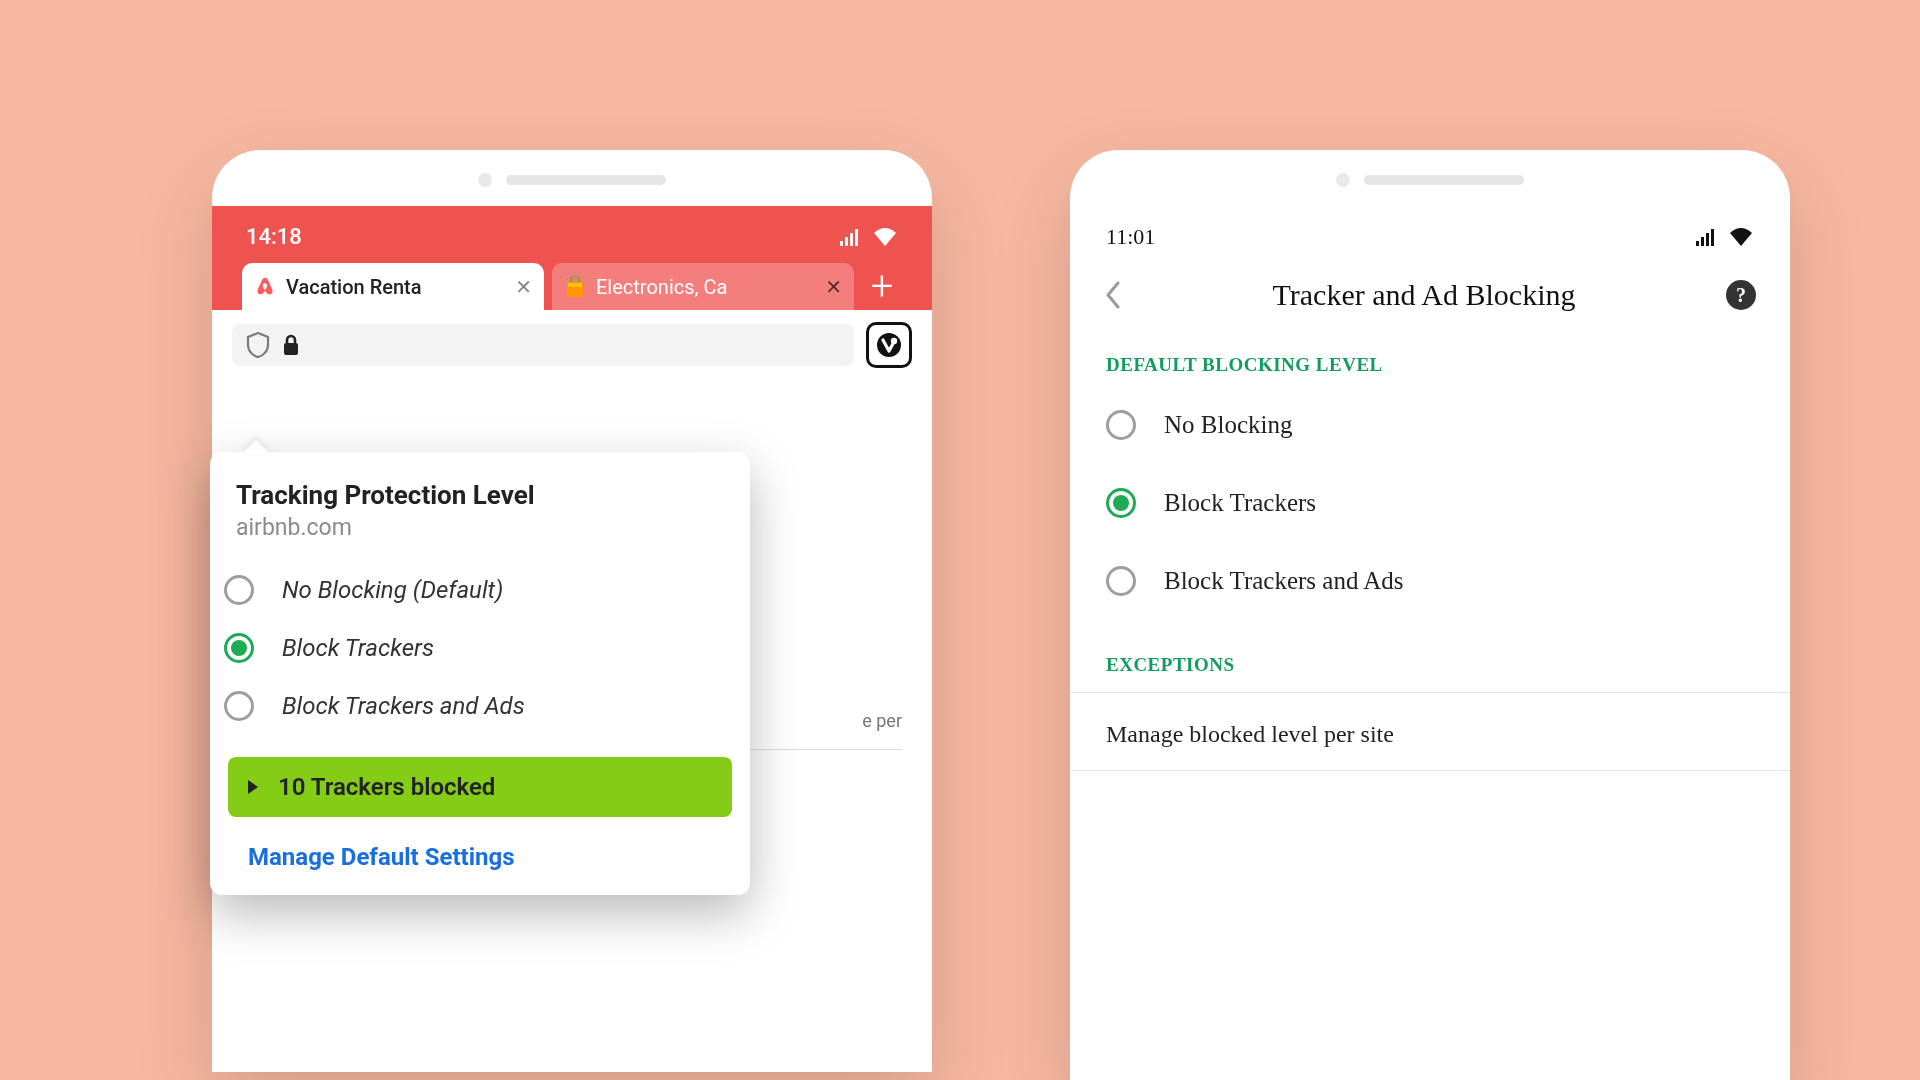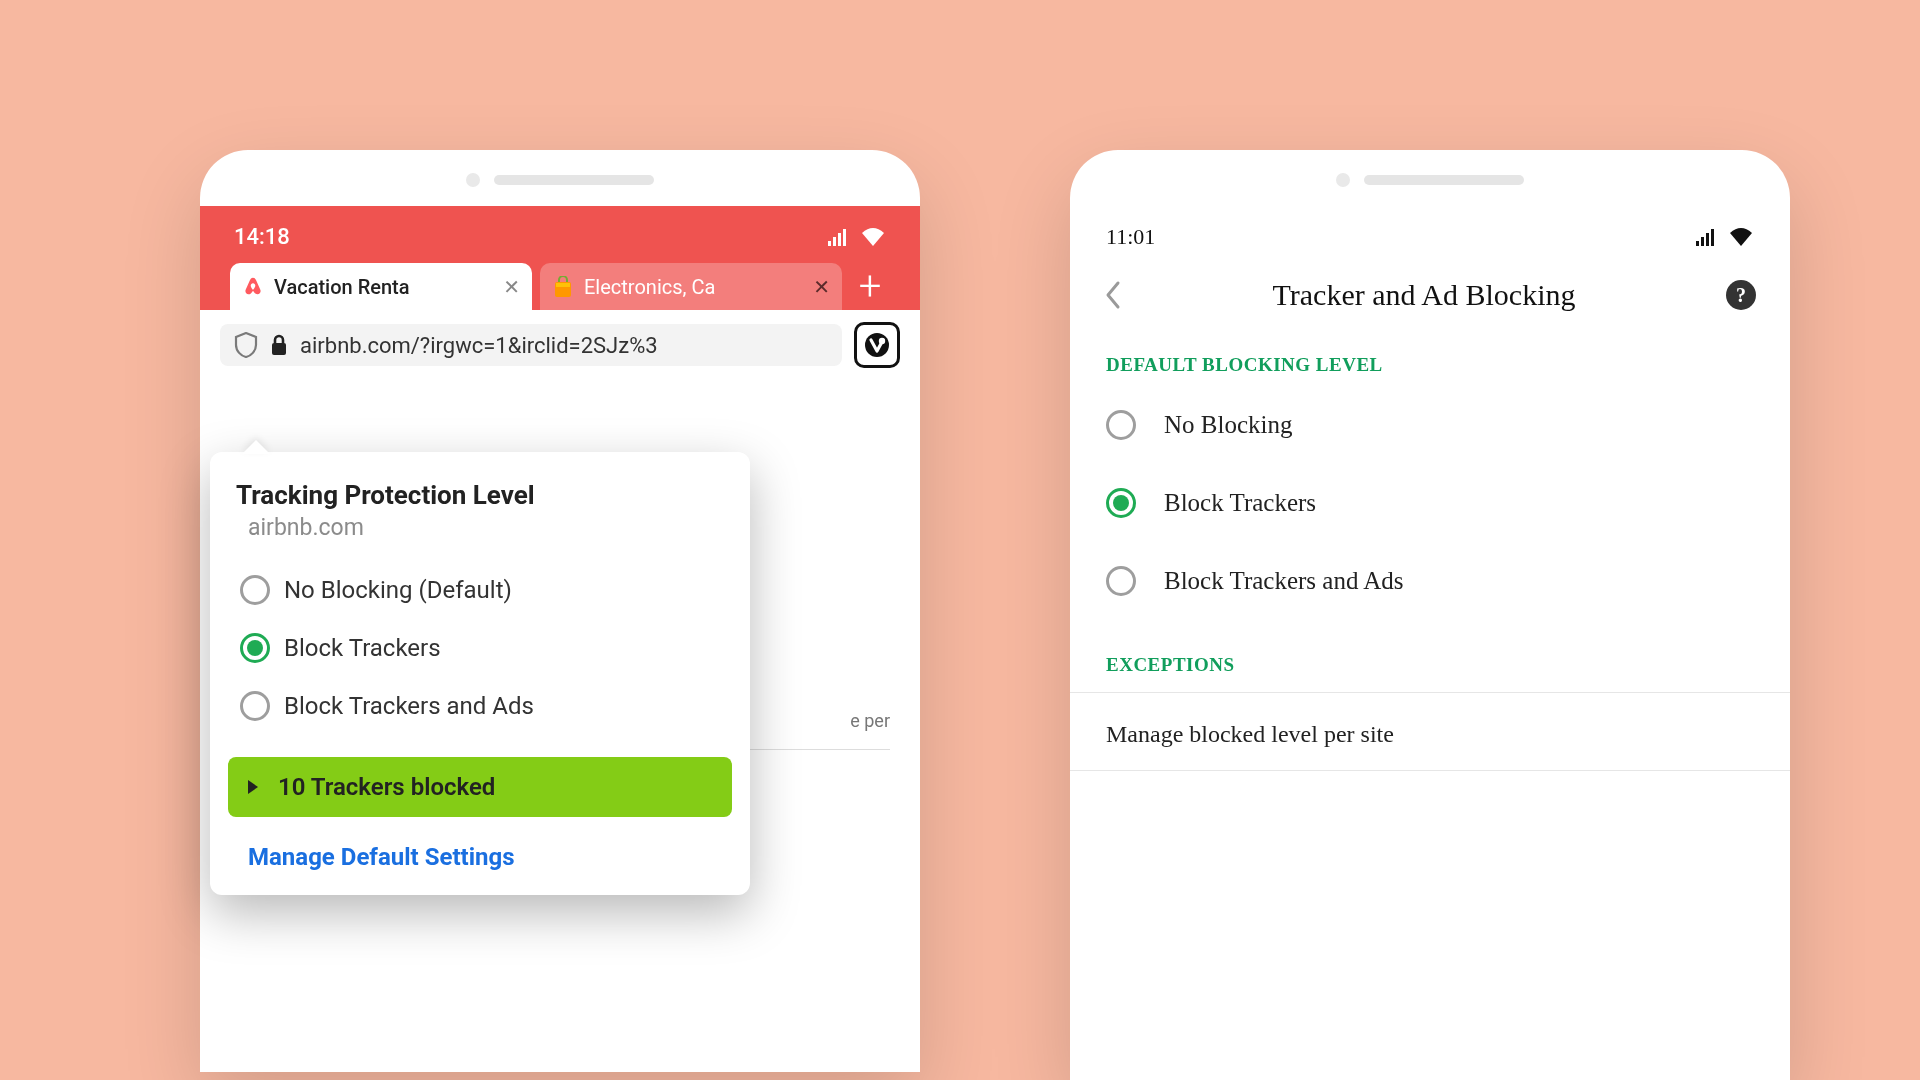--- a/index.html
+++ b/index.html
@@ -17,21 +17,21 @@
     background: #fff;
     border-radius: 48px 48px 0 0;
     box-shadow: 0 30px 80px rgba(0,0,0,0.15);
     overflow: hidden;
     padding-top: 18px;
   }
   .speaker-row { display:flex; align-items:center; justify-content:center; gap:14px; height:24px; margin-bottom:14px;}
   .camera-dot { width:14px; height:14px; border-radius:50%; background:#e9e9e9;}
   .speaker-bar { width:160px; height:10px; border-radius:6px; background:#e5e5e5;}
   
-  #phone-left { left: 200px; top: 150px; height: 922px;}
+  #phone-left { left: 212px; top: 150px; height: 922px;}
   .red-area { background:#ef5350; padding: 8px 30px 0 30px; }
   .status-row { display:flex; justify-content:space-between; align-items:center; color:#fff; font-size:22px; font-weight:500; padding:10px 4px 14px 4px;}
   .status-icons { display:flex; gap:10px; align-items:center;}
   .tab-row { display:flex; gap:8px; }
   .tab { display:flex; align-items:center; gap:10px; background:rgba(255,255,255,0.25); border-radius:10px 10px 0 0; padding:10px 12px; flex:1; min-width:0; color:#fff; font-size:20px; cursor:pointer;}
   .tab.active { background:#fff; color:#222; font-weight:500;}
   .tab .tab-title { white-space:nowrap; overflow:hidden; text-overflow:clip; flex:1;}
   .tab .close-x { font-size:20px; color:#888; }
   .tab.inactive .close-x { color:#5b2b2b; }
   .favicon { width:22px; height:22px; display:flex; align-items:center; justify-content:center;}
@@ -45,22 +45,22 @@
     position:absolute; left:210px; top:452px; width:540px;
     background:#fff; border-radius:12px; box-shadow:0 18px 50px rgba(0,0,0,0.28);
     padding:28px 0 24px 0; z-index:10;
   }
   .popup::before{
     content:""; position:absolute; top:-12px; left:32px;
     border-left:14px solid transparent; border-right:14px solid transparent; border-bottom:14px solid #fff;
     filter: drop-shadow(0 -3px 3px rgba(0,0,0,0.08));
   }
   .popup h2 { font-size:26px; font-weight:700; color:#222; padding:0 26px 4px 26px;}
-  .popup .domain { font-size:23px; color:#8b8b8b; padding:0 32px 20px 26px;margin-left:12px;}
-  .radio-row { display:flex; align-items:center; gap:14px; padding:14px 30px; font-size:24px; color:#333; cursor:pointer;}
+  .popup .domain { font-size:23px; color:#8b8b8b; padding:0 32px 20px 26px;}
+  .radio-row { display:flex; align-items:center; gap:28px; padding:14px 14px; font-size:24px; color:#333; cursor:pointer;font-style:italic;}
   .radio { width:30px; height:30px; border:3px solid #9e9e9e; border-radius:50%; display:flex; align-items:center; justify-content:center; flex-shrink:0;}
   .radio.selected { border-color:#1fab54;}
   .radio.selected::after { content:""; width:16px; height:16px; border-radius:50%; background:#1fab54;}
   .blocked-row { margin:22px 18px 0 18px; background:#84cc16; border-radius:8px; padding:16px 18px; display:flex; align-items:center; gap:18px; font-size:24px; font-weight:600; color:#222; cursor:pointer;}
   .manage-link { color:#1a6fe0; font-weight:700; font-size:24px; padding:26px 26px 0 38px; cursor:pointer;}
   .page-bg { position:absolute; inset:0; top:360px; padding:40px 30px; color:#777; font-size:18px;}
   .rule { border-top:1px solid #ddd; margin:18px 0;}
   
   #phone-right { left: 1070px; top: 150px; height: 930px; font-family: Liberation Serif, serif;}
   .status-row-dark { display:flex; justify-content:space-between; align-items:center; color:#111; font-size:22px; font-weight:500; padding:18px 36px 14px 36px;}
@@ -126,21 +126,20 @@
   <div class="addr-wrap">
     <div class="addr-bar">
       <div class="addr-field">
         <svg width="24" height="26" viewBox="0 0 24 26">
             <path d="M12 1 L22 5 V13 C22 19 17 24 12 25 C7 24 2 19 2 13 V5 Z" fill="none" stroke="#7a7a7a" stroke-width="2.2"></path>
           </svg>
         <svg width="18" height="22" viewBox="0 0 18 22">
             <rect x="2" y="9" width="14" height="12" rx="2" fill="#222"></rect>
             <path d="M5 9V6a4 4 0 0 1 8 0v3" stroke="#222" stroke-width="2.6" fill="none"></path>
           </svg>
-        <span class="url-text">airbnb.com/?irgwc=1&amp;irclid=2SJz%3</span>
       </div>
       <div class="vivaldi-btn">
         <svg width="28" height="28" viewBox="0 0 28 28">
             <circle cx="14" cy="14" r="12" fill="#111"></circle>
             <path d="M8 9 L14 20 L20 9" stroke="#fff" stroke-width="3.2" fill="none" stroke-linecap="round" stroke-linejoin="round"></path>
             <circle cx="19" cy="10" r="3.2" fill="#fff"></circle>
           </svg>
       </div>
     </div>
   </div>

